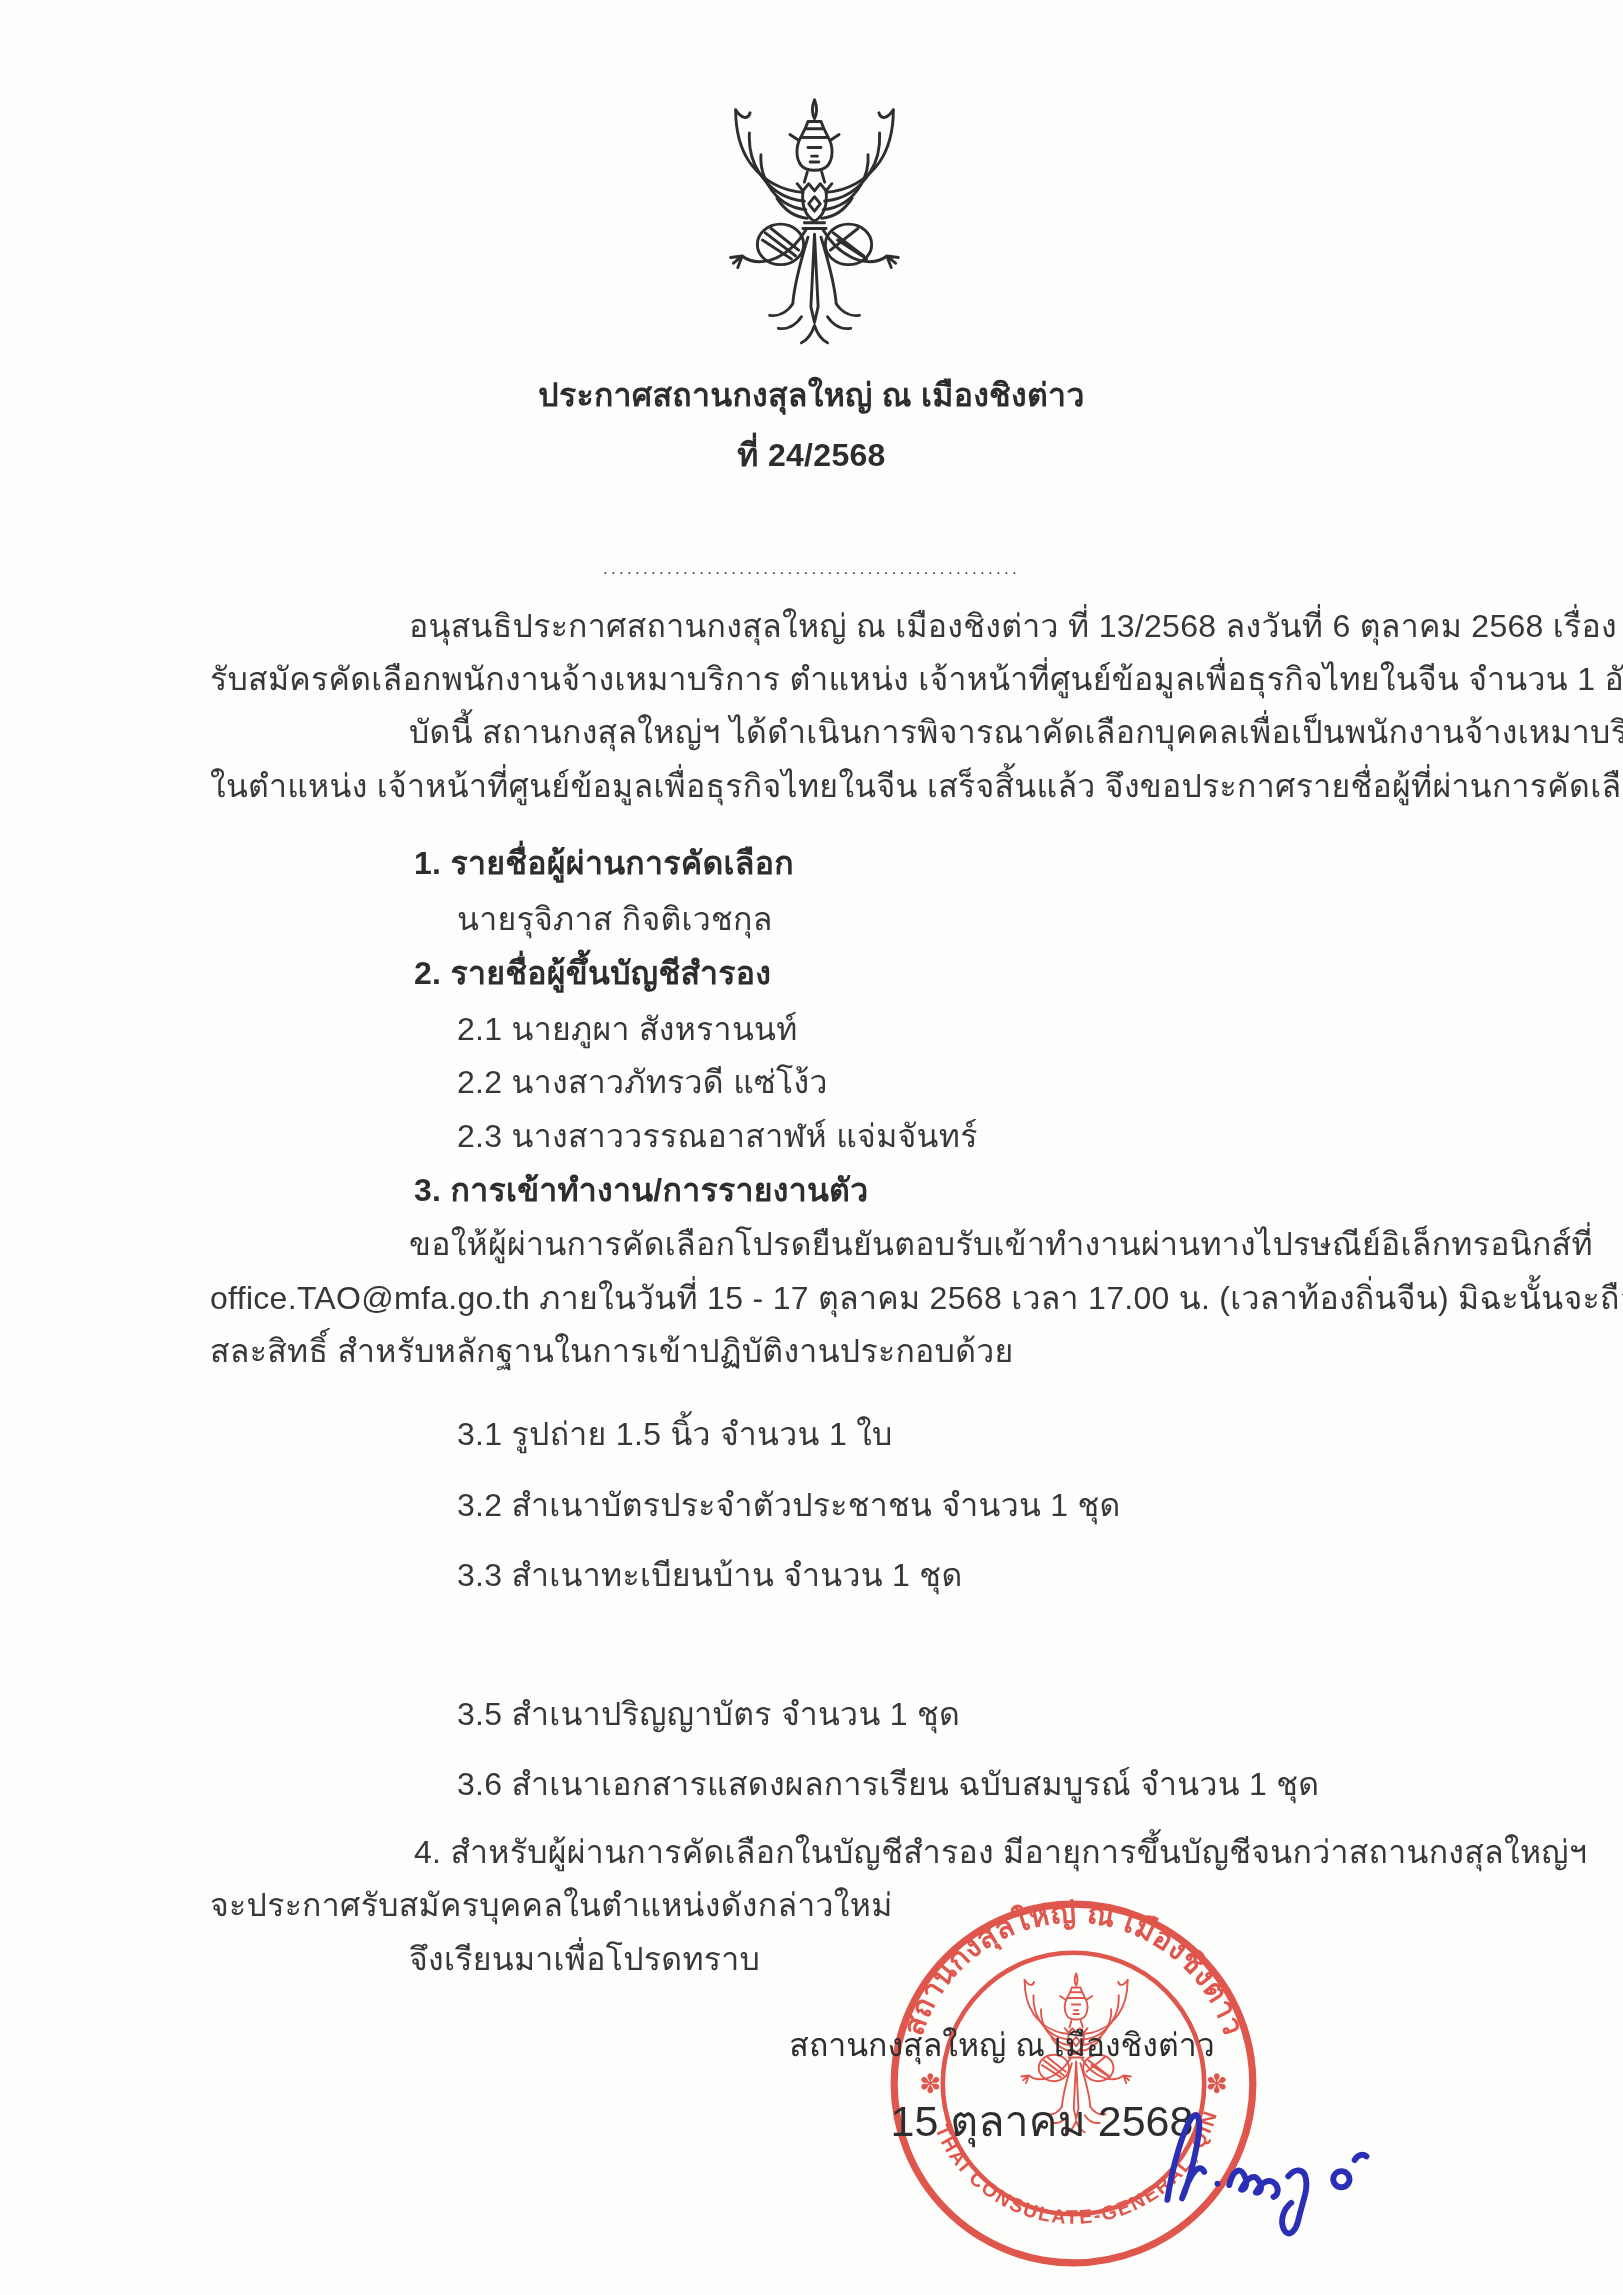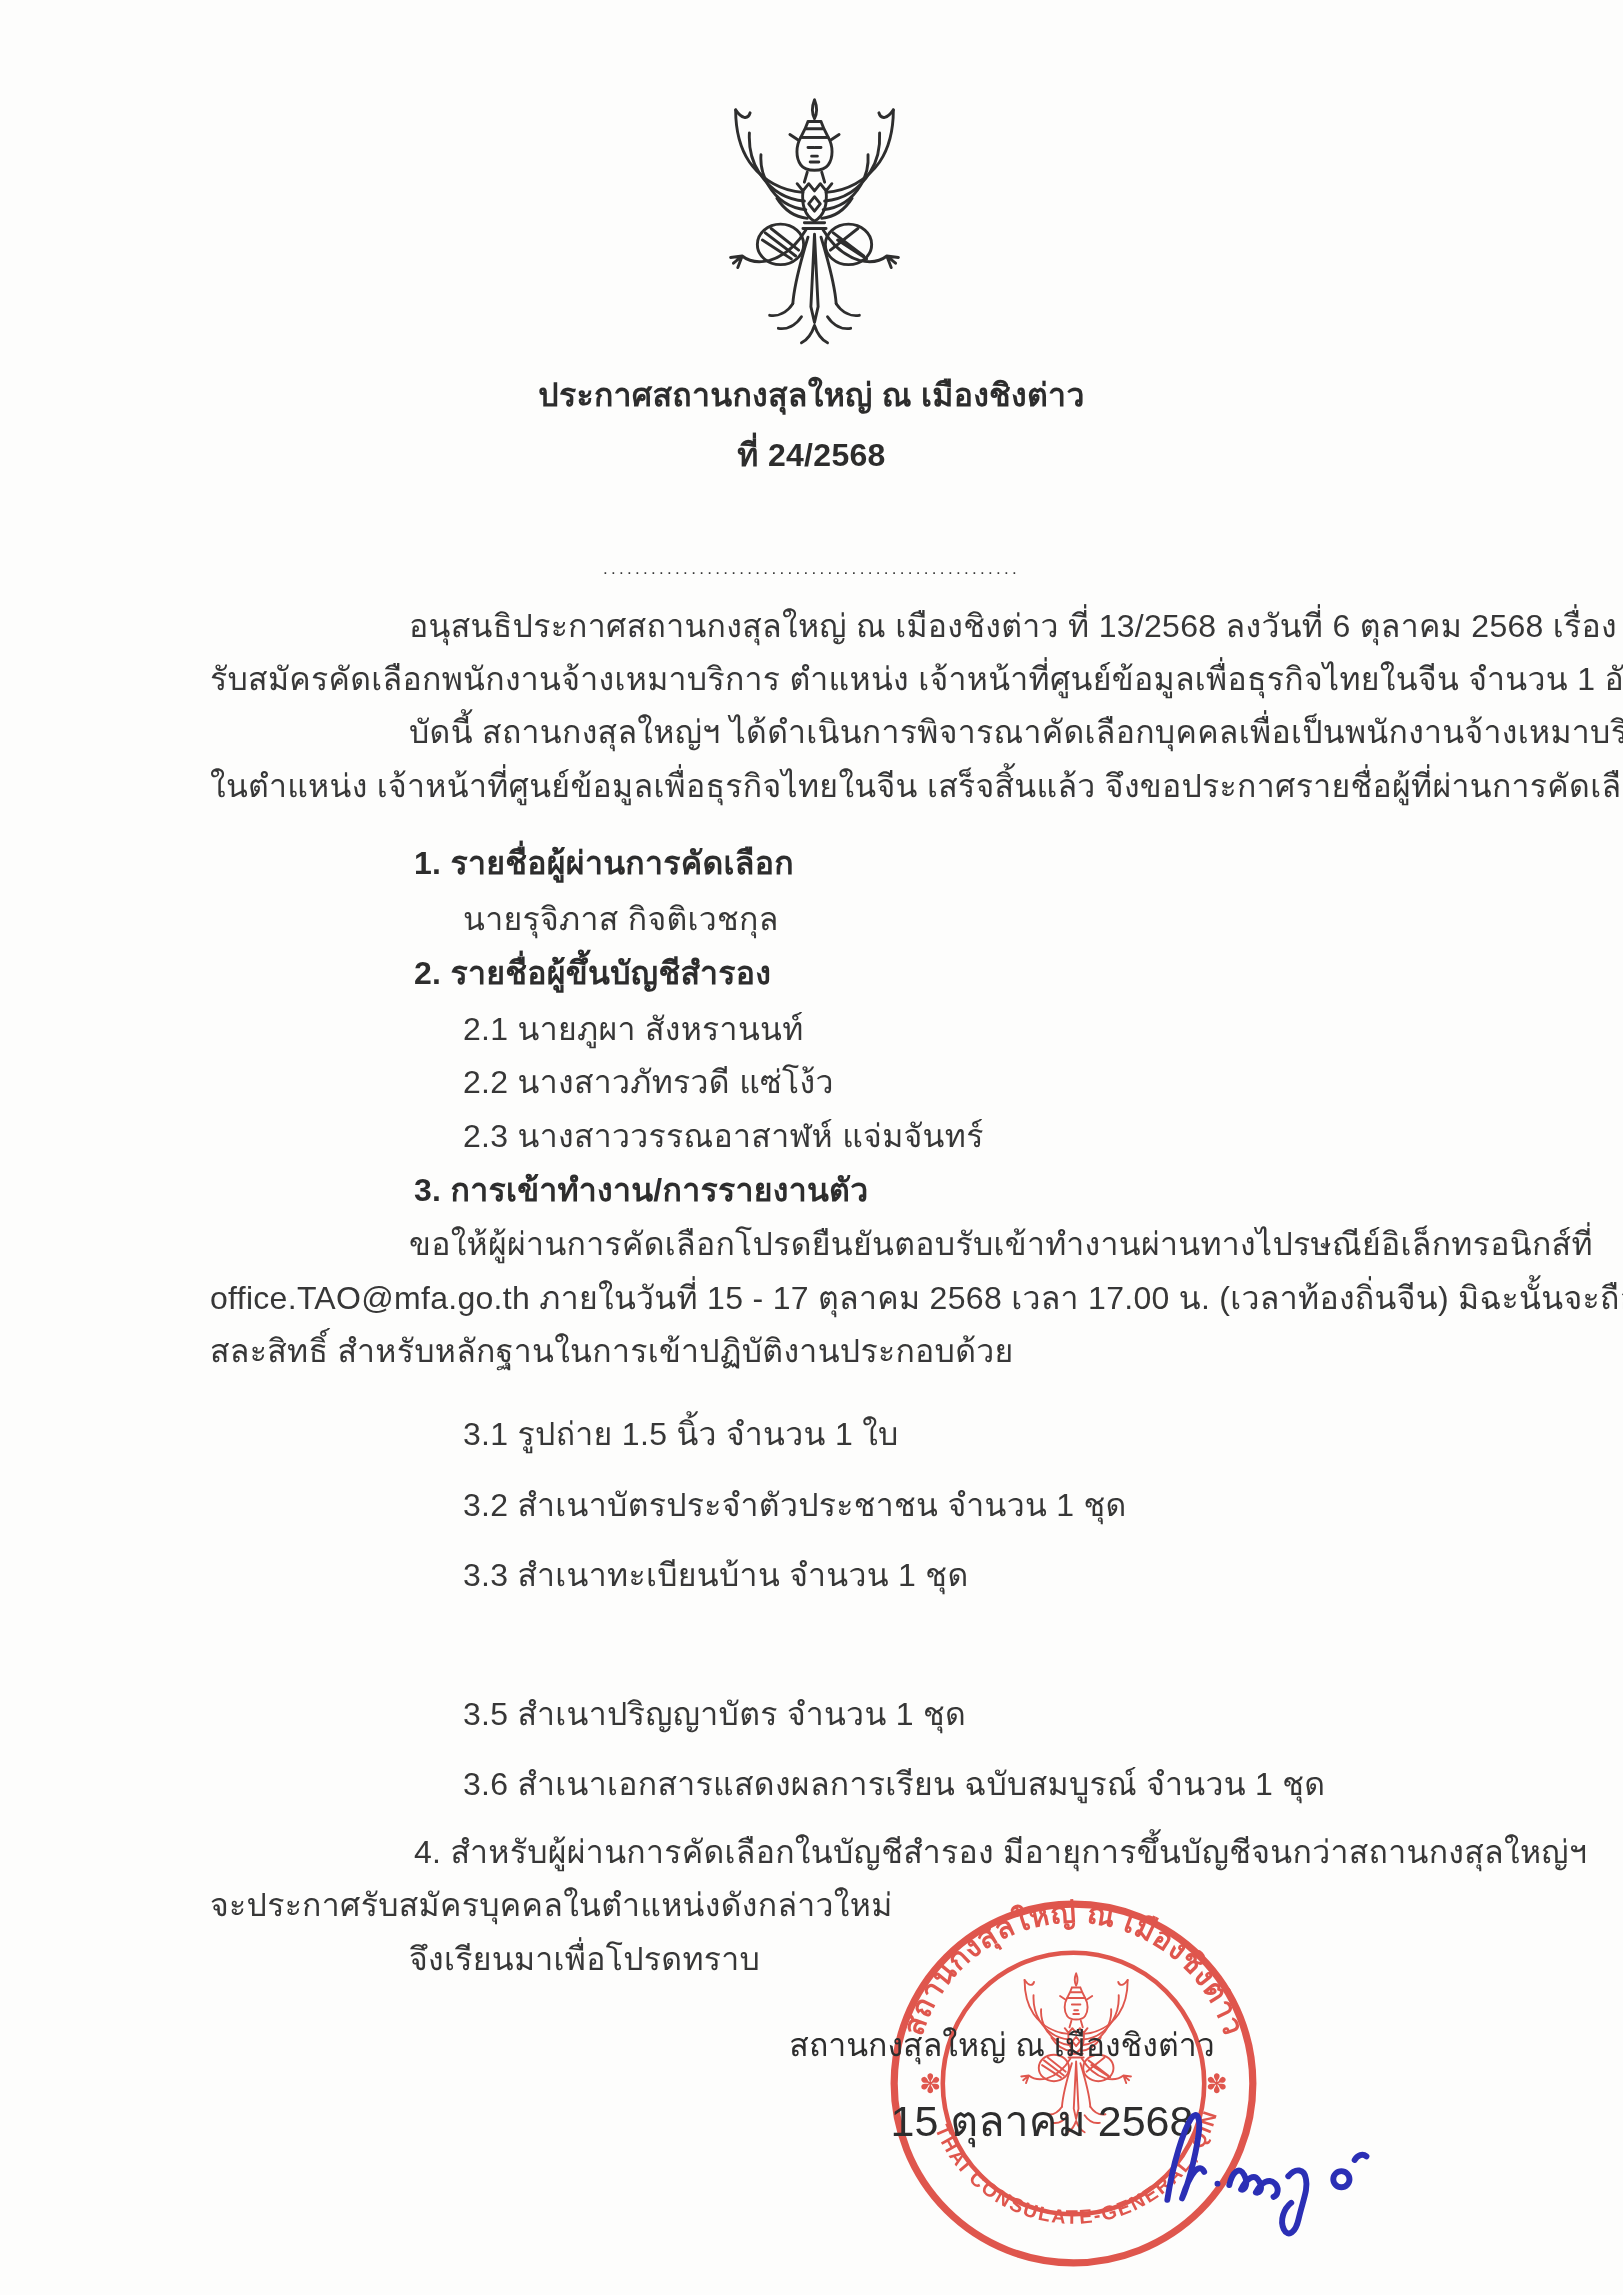--- a/index.html
+++ b/index.html
@@ -17,21 +17,21 @@
   }
   .ln{
     position:absolute;white-space:nowrap;font-size:32px;line-height:1.25;
     color:var(--ink);letter-spacing:0.3px;
   }
   .b{font-weight:bold;color:var(--ink-strong);}
   .ctr{left:0;width:100%;text-align:center;}
   .flush{left:210px;}
   .indent{left:409px;}
   .sec{left:414px;}
-  .sub{left:457px;margin-left:6px;}
+  .sub{left:457px;}
   .dots{
     position:absolute;left:0;width:100%;text-align:center;
     font-size:17px;letter-spacing:3.3px;color:var(--ink);
   }
   .emblem{position:absolute;left:706px;top:91px;width:217px;height:262px;}
   .stamp-svg{position:absolute;left:883px;top:1893px;width:381px;height:381px;opacity:0.93;}
   .ring-th{font-size:45px;font-weight:bold;letter-spacing:1px;fill:var(--stamp);}
   .ring-en{font-size:30px;font-weight:bold;letter-spacing:3px;fill:var(--stamp);}
   .star{font-size:40px;fill:var(--stamp);}
   .issuer{

